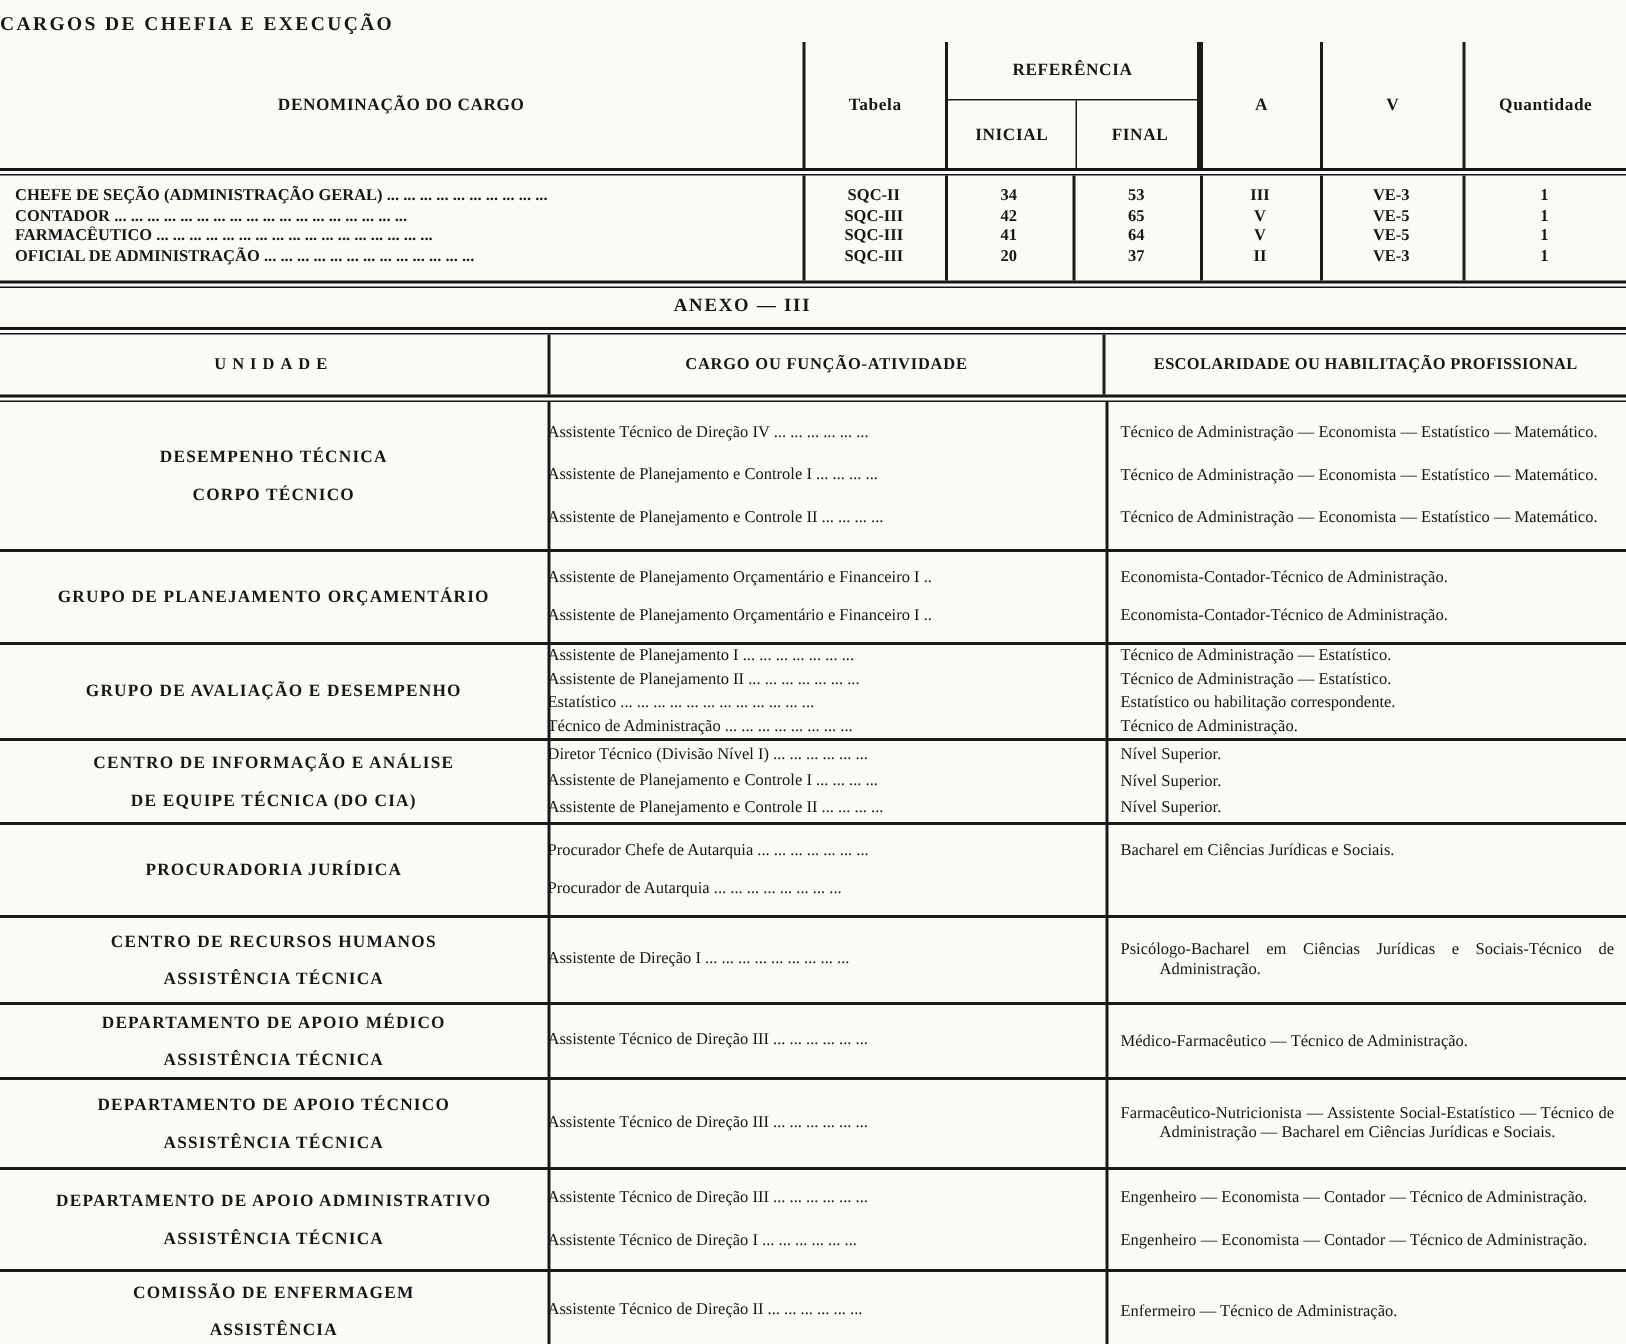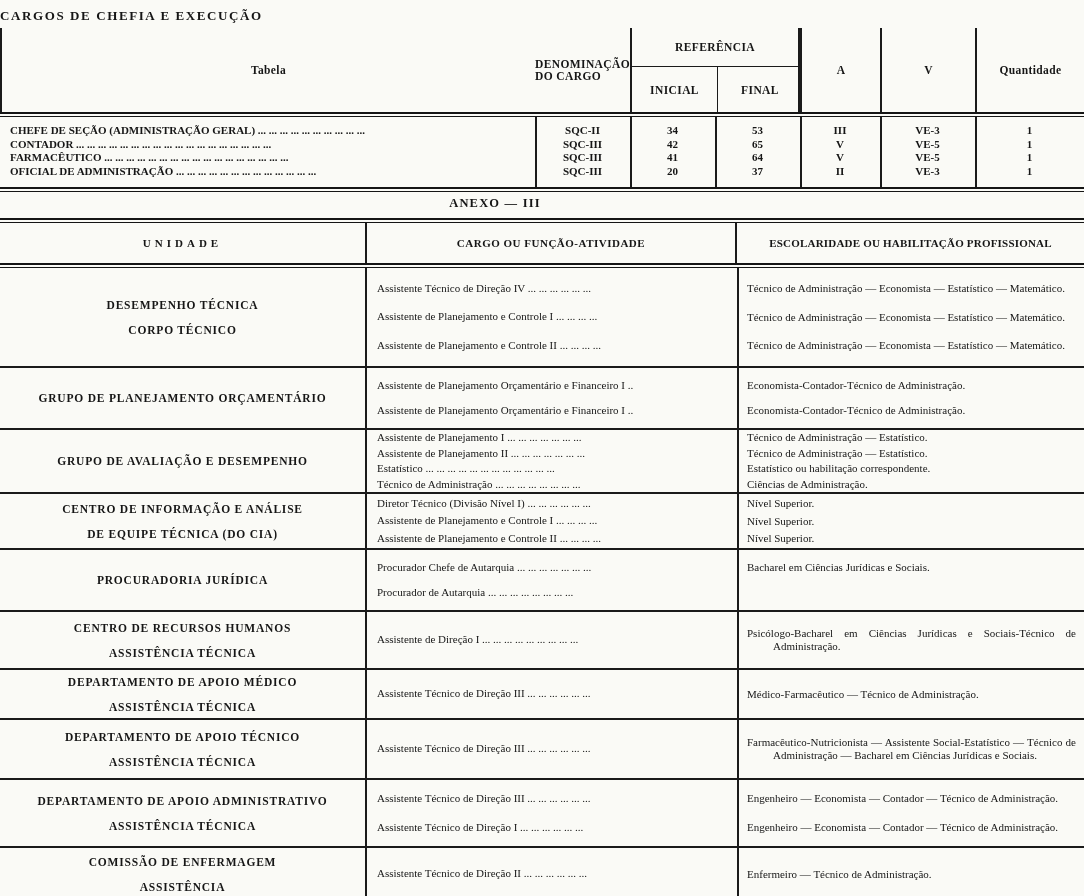--- a/index.html
+++ b/index.html
@@ -40,21 +40,21 @@
   .t2-header .mid{border-left:2px solid #1a1a1a;border-right:2px solid #1a1a1a;letter-spacing:.5px;}
   .t2-header .uni{letter-spacing:4px;}
   .t2-header .esc{letter-spacing:.2px;}
 
   .t2-group{position:relative;display:grid;grid-template-columns:365px 372px 347px;align-content:space-evenly;}
   .t2-group + .t2-group{border-top:2px solid #1a1a1a;}
   .t2-group::before{content:"";position:absolute;left:365px;top:0;bottom:0;border-left:2px solid #1a1a1a;}
   .t2-group::after{content:"";position:absolute;left:737px;top:0;bottom:0;border-left:2px solid #1a1a1a;}
   .unit-cell{grid-column:1;display:flex;flex-direction:column;justify-content:center;align-items:center;gap:13px;
     font-weight:bold;font-size:11.5px;letter-spacing:.8px;text-align:center;padding:4px 14px;box-sizing:border-box;}
-  .cargo-cell{grid-column:2;font-size:11px;line-height:13.5px;padding:1px 6px 1px 12px;white-space:nowrap;overflow:hidden;align-self:center;}
+  .cargo-cell{grid-column:2;font-size:11px;line-height:13.5px;padding:1px 6px 1px 0;white-space:nowrap;overflow:hidden;align-self:center;}
   .esc-cell{grid-column:3;font-size:11px;line-height:13px;padding:1px 8px 1px 10px;text-align:justify;align-self:center;}
   .esc-cell .hang{padding-left:26px;text-indent:-26px;}
 
   #t2-groups .t2-group:nth-child(1){min-height:98px}
   #t2-groups .t2-group:nth-child(2){min-height:60px}
   #t2-groups .t2-group:nth-child(3){min-height:60px}
   #t2-groups .t2-group:nth-child(4){min-height:54px}
   #t2-groups .t2-group:nth-child(5){min-height:60px}
   #t2-groups .t2-group:nth-child(6){min-height:56px}
   #t2-groups .t2-group:nth-child(7){min-height:48px}
@@ -63,22 +63,22 @@
   #t2-groups .t2-group:nth-child(10){min-height:52px}
 </style>
 </head>
 <body>
 
 <div class="page">
 
   <div class="t1-title">CARGOS DE CHEFIA E EXECUÇÃO</div>
 
   <div class="t1-header">
+    <div class="hcell">DENOMINAÇÃO DO CARGO</div>
     <div class="hcell bL">Tabela</div>
-    <div class="hcell">DENOMINAÇÃO DO CARGO</div>
     <div class="ref-group">
       <div class="ref-top">REFERÊNCIA</div>
       <div class="ref-line"></div>
       <div class="ref-bottom">
         <div>INICIAL</div>
         <div>FINAL</div>
       </div>
     </div>
     <div class="hcell bL">A</div>
     <div class="hcell bL">V</div>
@@ -189,21 +189,21 @@
         <div class="cargo-cell" style="grid-row: 2;">Assistente de Planejamento II ... ... ... ... ... ... ...</div>
         <div class="esc-cell" style="grid-row: 2;">
           <div class="hang">Técnico de Administração — Estatístico.</div>
         </div>
         <div class="cargo-cell" style="grid-row: 3;">Estatístico ... ... ... ... ... ... ... ... ... ... ... ...</div>
         <div class="esc-cell" style="grid-row: 3;">
           <div class="hang">Estatístico ou habilitação correspondente.</div>
         </div>
         <div class="cargo-cell" style="grid-row: 4;">Técnico de Administração ... ... ... ... ... ... ... ...</div>
         <div class="esc-cell" style="grid-row: 4;">
-          <div class="hang">Ciências de Administração.</div>
+          <div class="hang">Técnico de Administração.</div>
         </div>
       </div>
       <div class="t2-group">
         <div class="unit-cell" style="grid-row: 1 / span 3;">
           <div>CENTRO DE INFORMAÇÃO E ANÁLISE</div>
           <div>DE EQUIPE TÉCNICA (DO CIA)</div>
         </div>
         <div class="cargo-cell" style="grid-row: 1;">Diretor Técnico (Divisão Nível I) ... ... ... ... ... ...</div>
         <div class="esc-cell" style="grid-row: 1;">
           <div class="hang">Nível Superior.</div>

